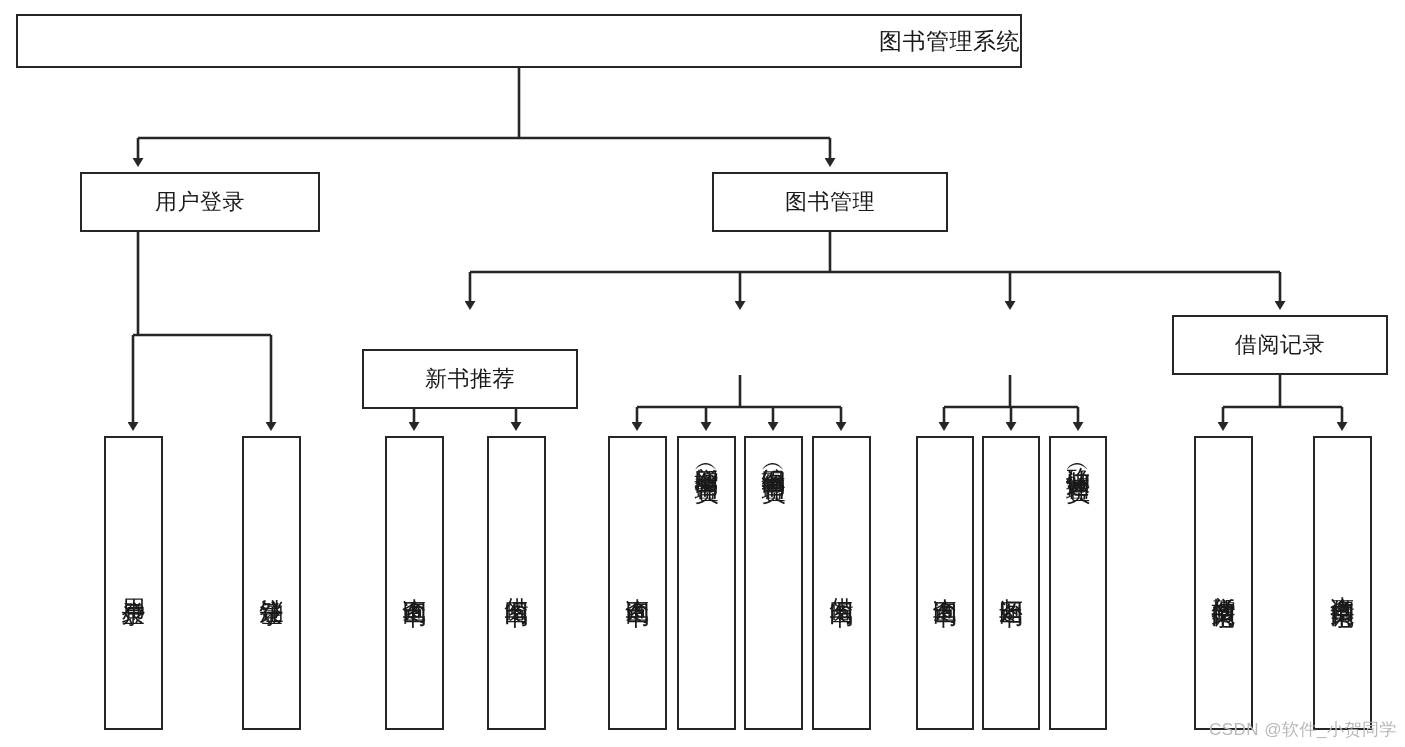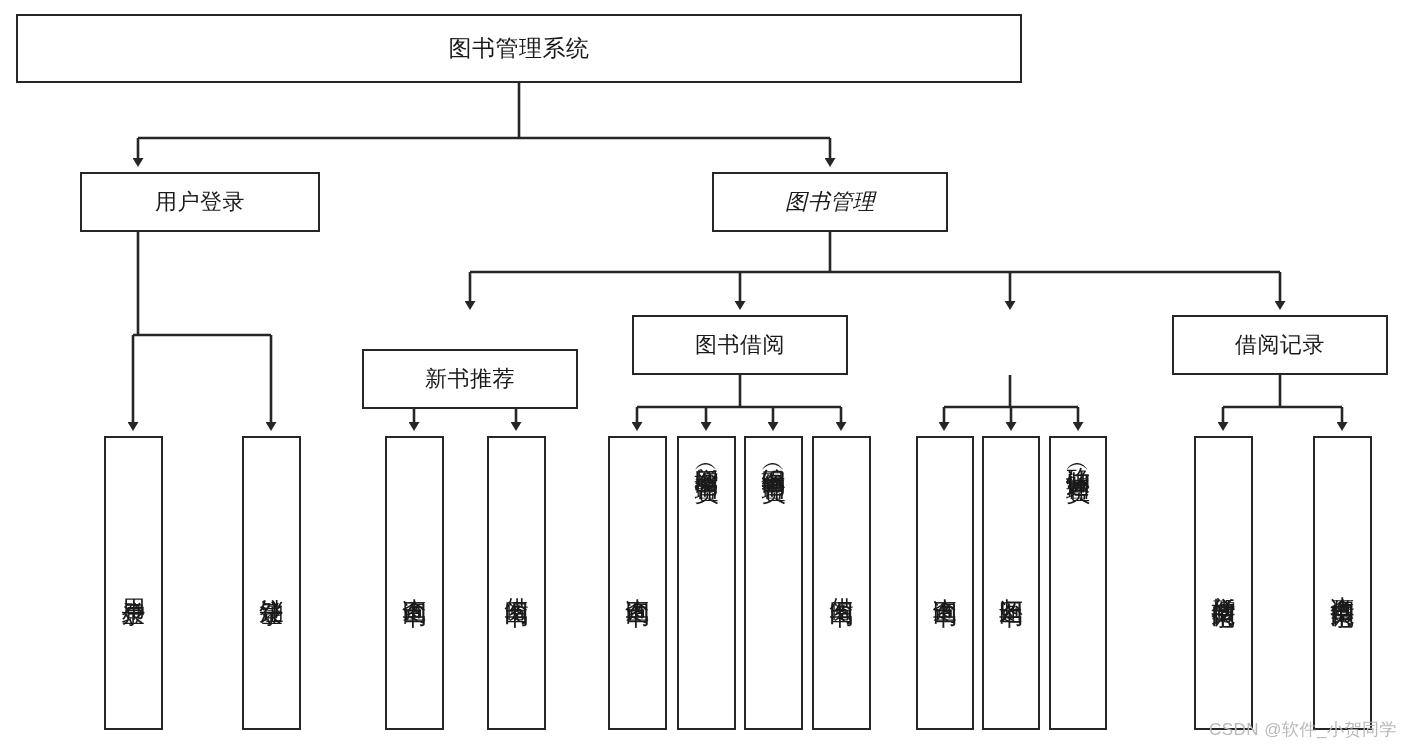--- a/index.html
+++ b/index.html
@@ -123,36 +123,33 @@
       <path d="M1011,407 L1011,424" marker-end="url(#arrow)"></path>
       <path d="M1078,407 L1078,424" marker-end="url(#arrow)"></path>
 
       <path d="M1280,375 L1280,407"></path>
       <path d="M1223,407 L1342,407"></path>
       <path d="M1223,407 L1223,424" marker-end="url(#arrow)"></path>
       <path d="M1342,407 L1342,424" marker-end="url(#arrow)"></path>
     </g>
   </svg>
 
-  <div class="node horiz root" style="left:16px; top:14px; width:1006px; height:69px;">
+  <div class="node horiz root" style="left:16px; top:14px; width:1006px; height:54px;justify-content:flex-end;">
     <span class="label">图书管理系统</span>
   </div>
 
   <div class="node horiz" style="left:80px; top:172px; width:240px; height:60px;">
     <span class="label">用户登录</span>
   </div>
-  <div class="node horiz" style="left:712px; top:172px; width:236px; height:60px;font-style:italic;">
+  <div class="node horiz" style="left:712px; top:172px; width:236px; height:60px;">
     <span class="label">图书管理</span>
   </div>
 
   <div class="node horiz" style="left:362px; top:315px; width:216px; height:60px;margin-top:34px;">
     <span class="label">新书推荐</span>
-  </div>
-  <div class="node horiz" style="left:632px; top:315px; width:216px; height:60px;">
-    <span class="label">图书借阅</span>
   </div>
   <div class="node horiz" style="left:1172px; top:315px; width:216px; height:60px;">
     <span class="label">借阅记录</span>
   </div>
 
   <div class="node vert v-mid" style="left:104px; top:436px; width:59px; height:294px;">
     <span class="label">用户登录</span>
   </div>
   <div class="node vert v-mid" style="left:242px; top:436px; width:59px; height:294px;">
     <span class="label">注销登录</span>

